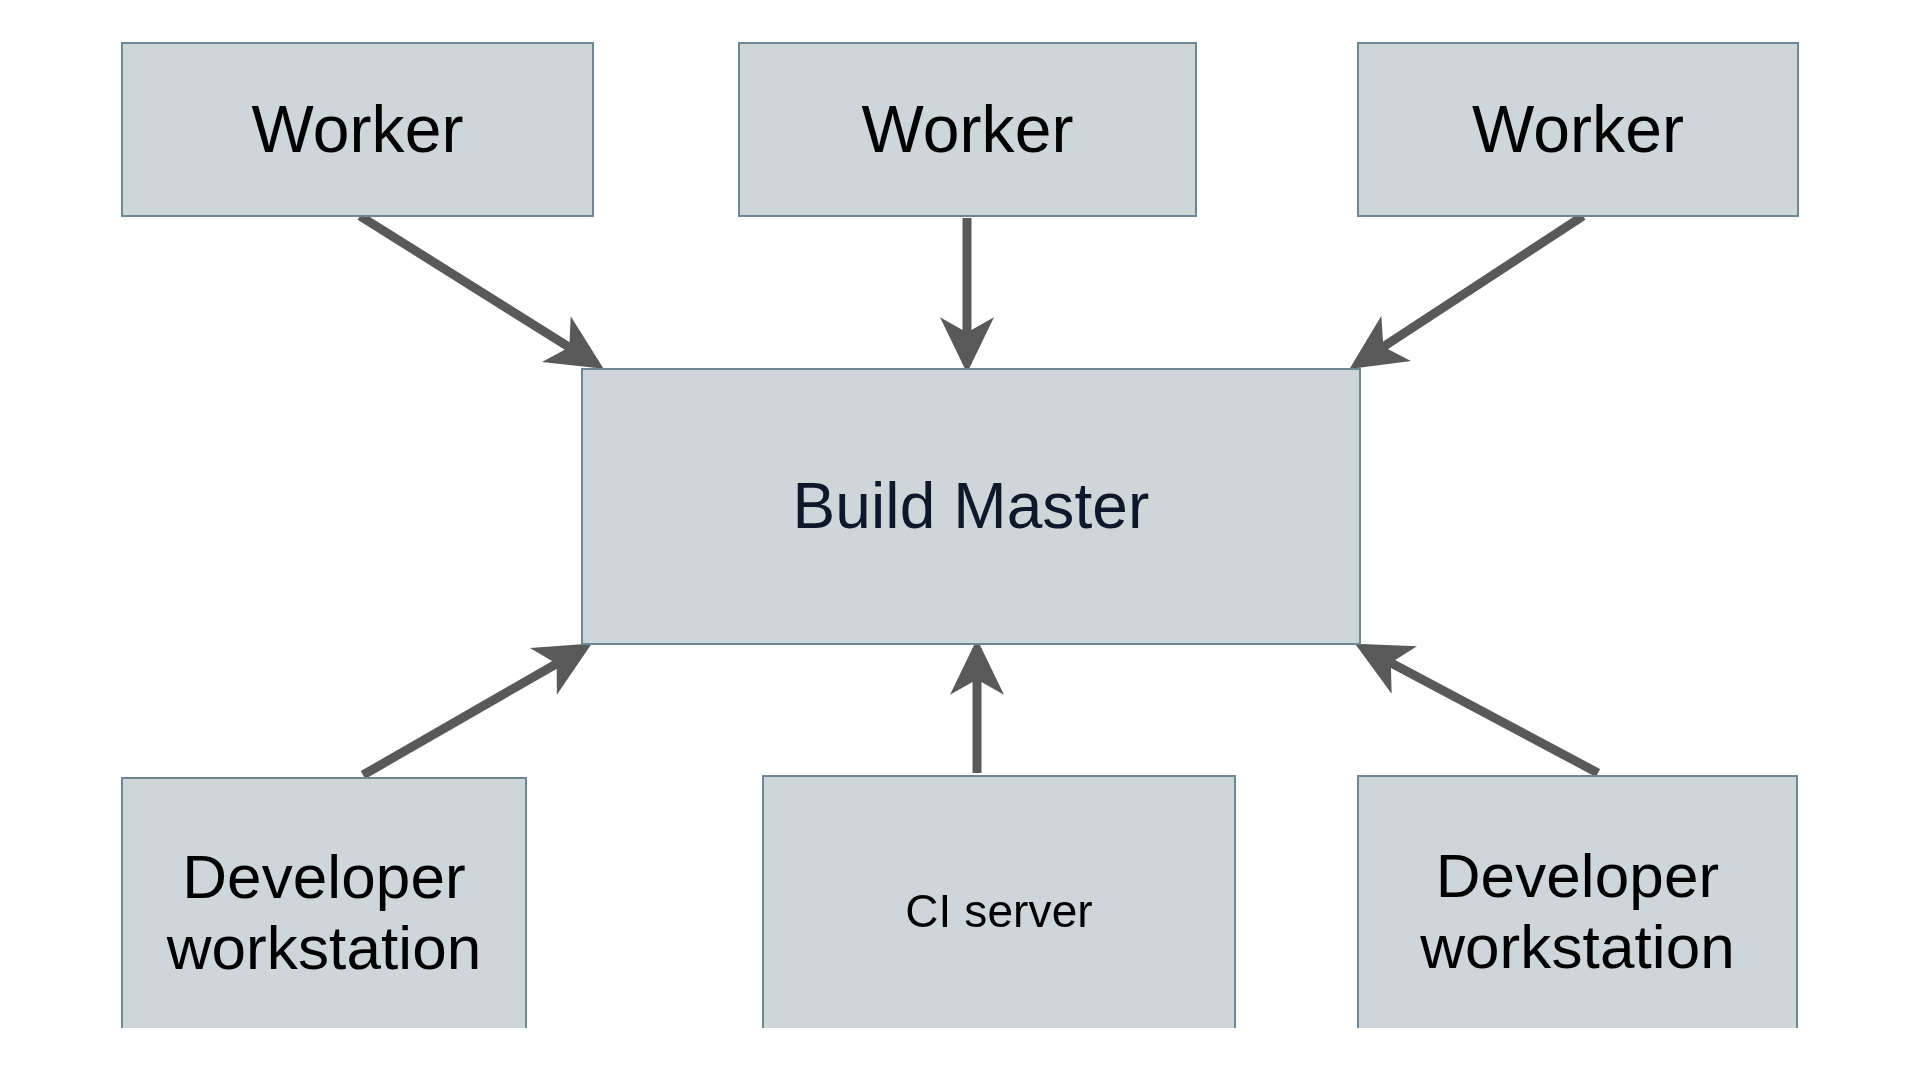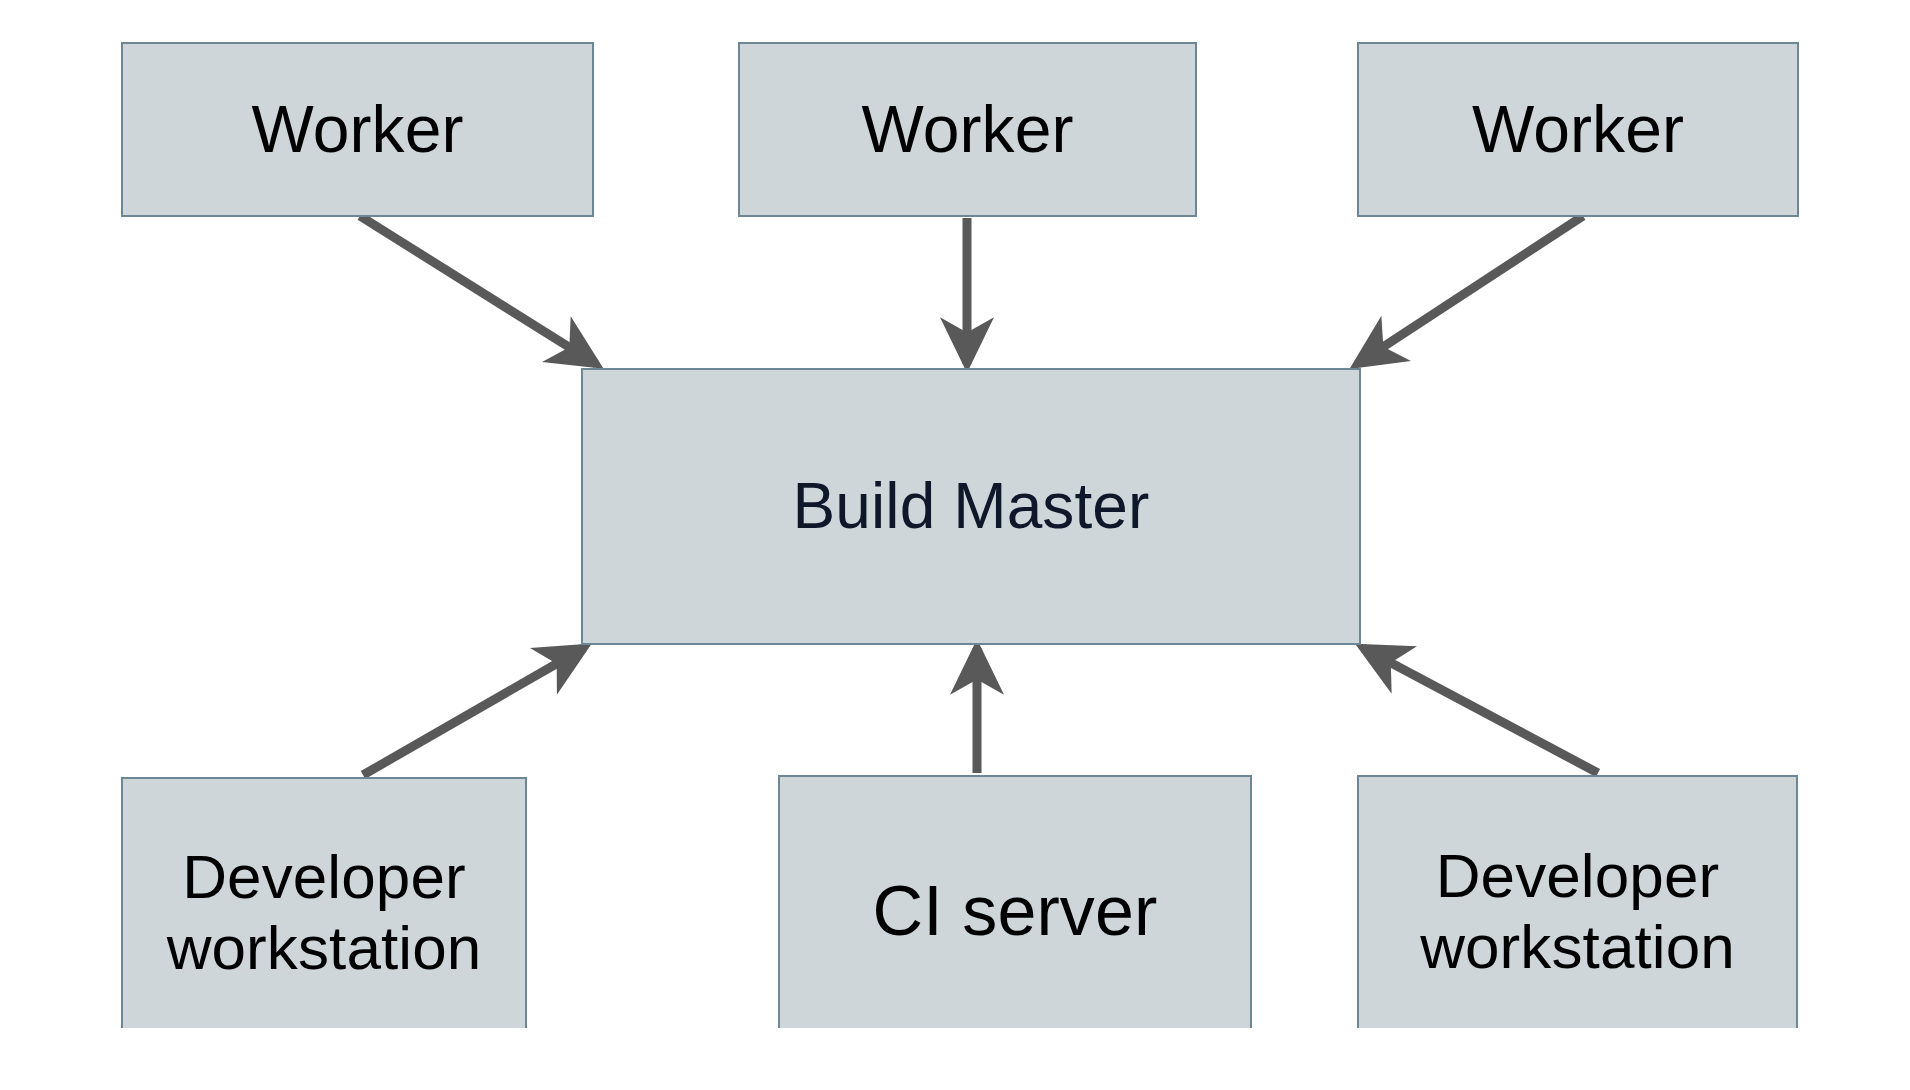--- a/index.html
+++ b/index.html
@@ -86,21 +86,21 @@
 
   <div class="node" style="left: 581px; top: 368px; width: 780px; height: 277px; font-size: 64px; background: rgb(206, 214, 218); border-color: rgb(109, 135, 149); color: #0f172a;">
     <span class="node-label">Build Master</span>
   </div>
 
   <div class="node" style="left: 121px; top: 777px; width: 406px; height: 271px; font-size: 62px; background: rgb(206, 214, 218); border-color: rgb(109, 135, 149); color: rgb(0, 0, 0);">
     <span class="node-label">Developer
 workstation</span>
   </div>
 
-  <div class="node" style="left: 778px; top: 775px; width: 474px; height: 273px; font-size: 70px; background: rgb(206, 214, 218); border-color: rgb(109, 135, 149); color: rgb(0, 0, 0);">
+  <div class="node" style="left: 762px; top: 775px; width: 474px; height: 273px; font-size: 46px; background: rgb(206, 214, 218); border-color: rgb(109, 135, 149); color: rgb(0, 0, 0);">
     <span class="node-label">CI server</span>
   </div>
 
   <div class="node" style="left: 1357px; top: 775px; width: 441px; height: 274px; font-size: 62px; background: rgb(206, 214, 218); border-color: rgb(109, 135, 149); color: rgb(0, 0, 0);">
     <span class="node-label">Developer
 workstation</span>
   </div>
 
 </div>
 

